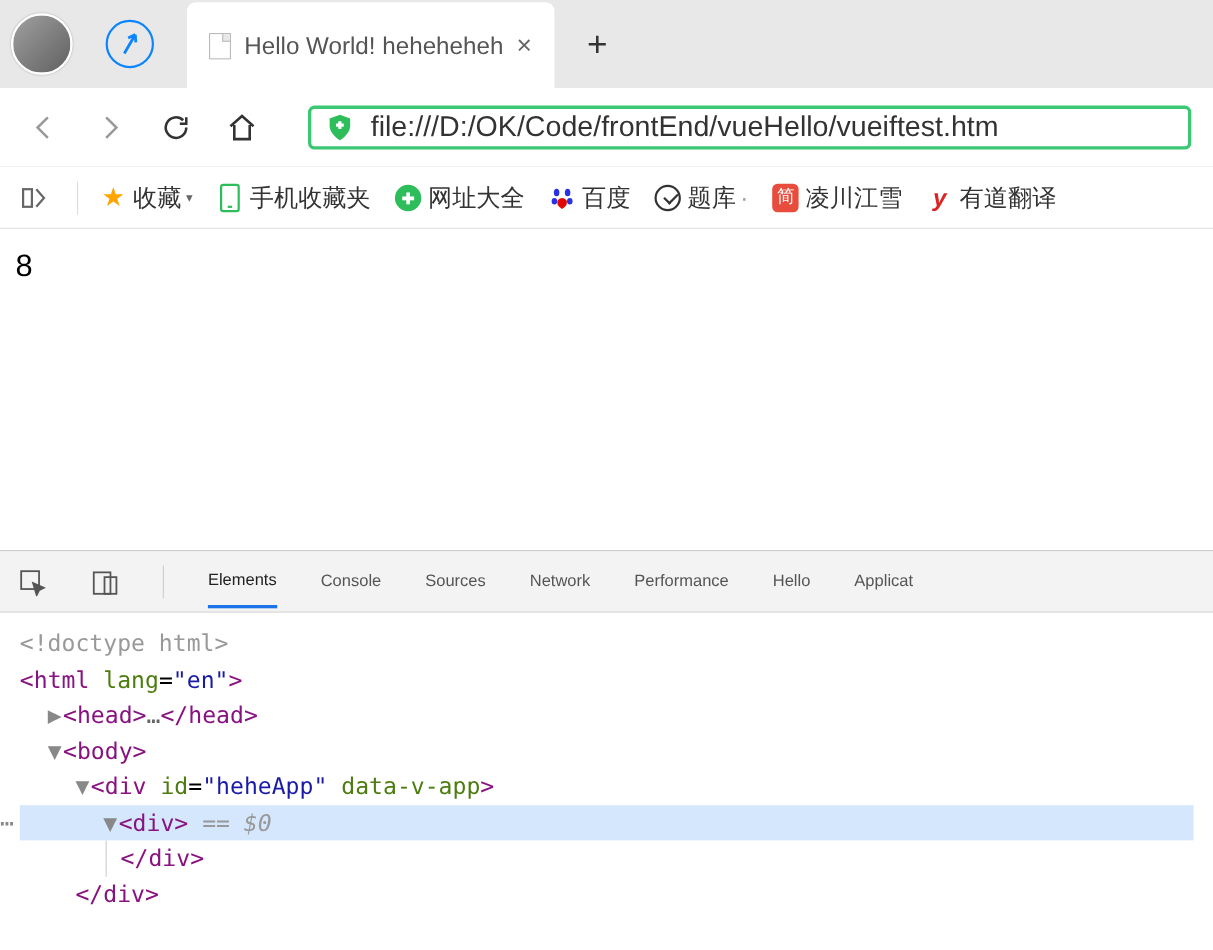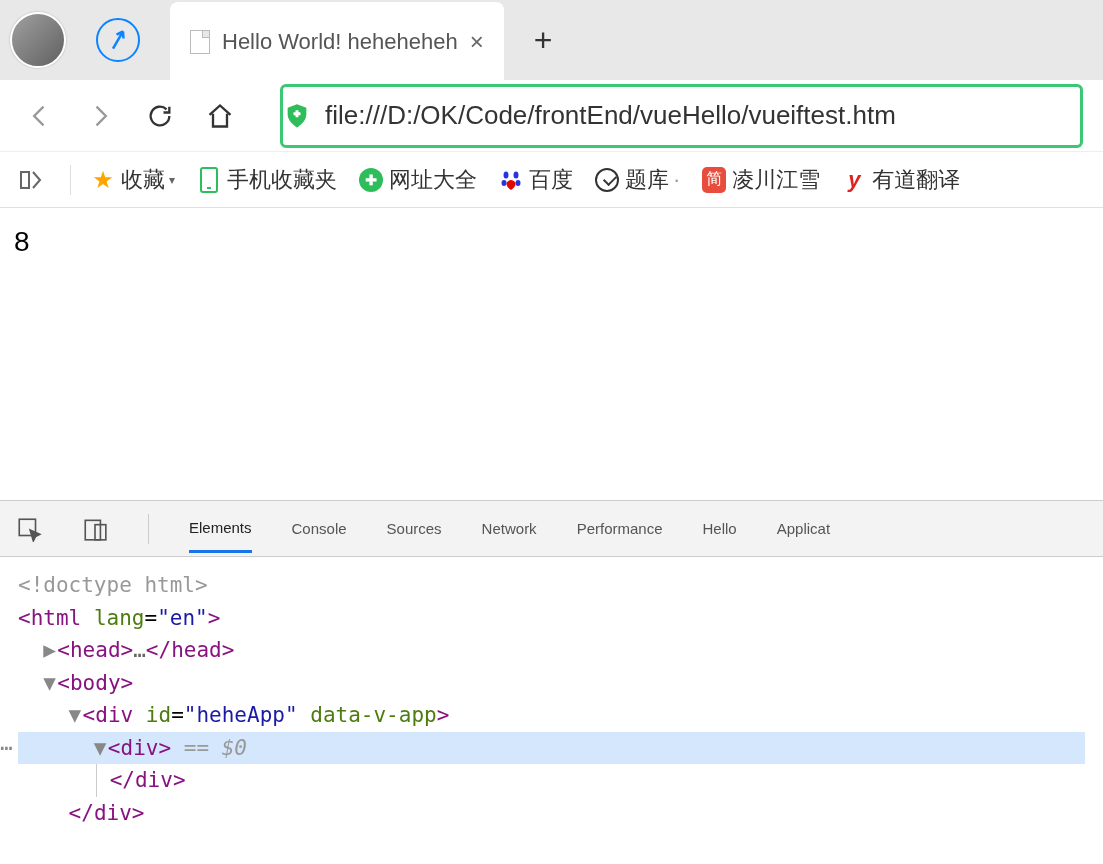--- a/index.html
+++ b/index.html
@@ -15,21 +15,21 @@
     .tab-favicon::before { content: ''; position: absolute; top: 0; right: 0; width: 6px; height: 6px; background: #e8e8e8; border-left: 1px solid #bbb; border-bottom: 1px solid #bbb; }
     .tab-title { font-size: 22px; color: #555; max-width: 270px; white-space: nowrap; overflow: hidden; }
     .tab-close { font-size: 24px; color: #666; margin-left: 12px; cursor: pointer; }
     .new-tab { font-size: 32px; color: #333; margin-left: 30px; cursor: pointer; }
     
     
     .nav-bar { background: #fff; height: 72px; display: flex; align-items: center; padding: 0 20px; border-bottom: 1px solid #eee; }
     .nav-btn { width: 40px; height: 40px; display: flex; align-items: center; justify-content: center; margin-right: 20px; cursor: pointer; }
     .nav-btn svg { width: 28px; height: 28px; stroke: #999; fill: none; stroke-width: 2; }
     .nav-btn.active svg { stroke: #333; }
-    .url-bar { flex: 1; height: 64px; border: 3px solid #3cc775; border-radius: 6px; display: flex; align-items: center; padding: 0 0; margin-left: 20px; }
+    .url-bar { flex: 1; height: 40px; border: 3px solid #3cc775; border-radius: 6px; display: flex; align-items: center; padding: 0 12px; margin-left: 20px; }
     .shield-icon { width: 28px; height: 28px; margin-right: 14px; }
     .url-text { font-size: 26px; color: #333; white-space: nowrap; overflow: hidden; }
     
     
     .bookmarks { background: #fff; height: 56px; display: flex; align-items: center; padding: 0 10px; border-bottom: 1px solid #e0e0e0; gap: 6px; }
     .bm-item { display: flex; align-items: center; font-size: 22px; color: #333; padding: 4px 8px; cursor: pointer; white-space: nowrap; }
     .bm-icon { width: 24px; height: 24px; margin-right: 6px; display: flex; align-items: center; justify-content: center; flex-shrink: 0; }
     .sidebar-toggle { margin-right: 8px; }
     .sidebar-toggle svg { width: 24px; height: 24px; stroke: #666; fill: none; stroke-width: 2; }
     .sep { width: 1px; height: 30px; background: #ddd; margin: 0 6px; }

